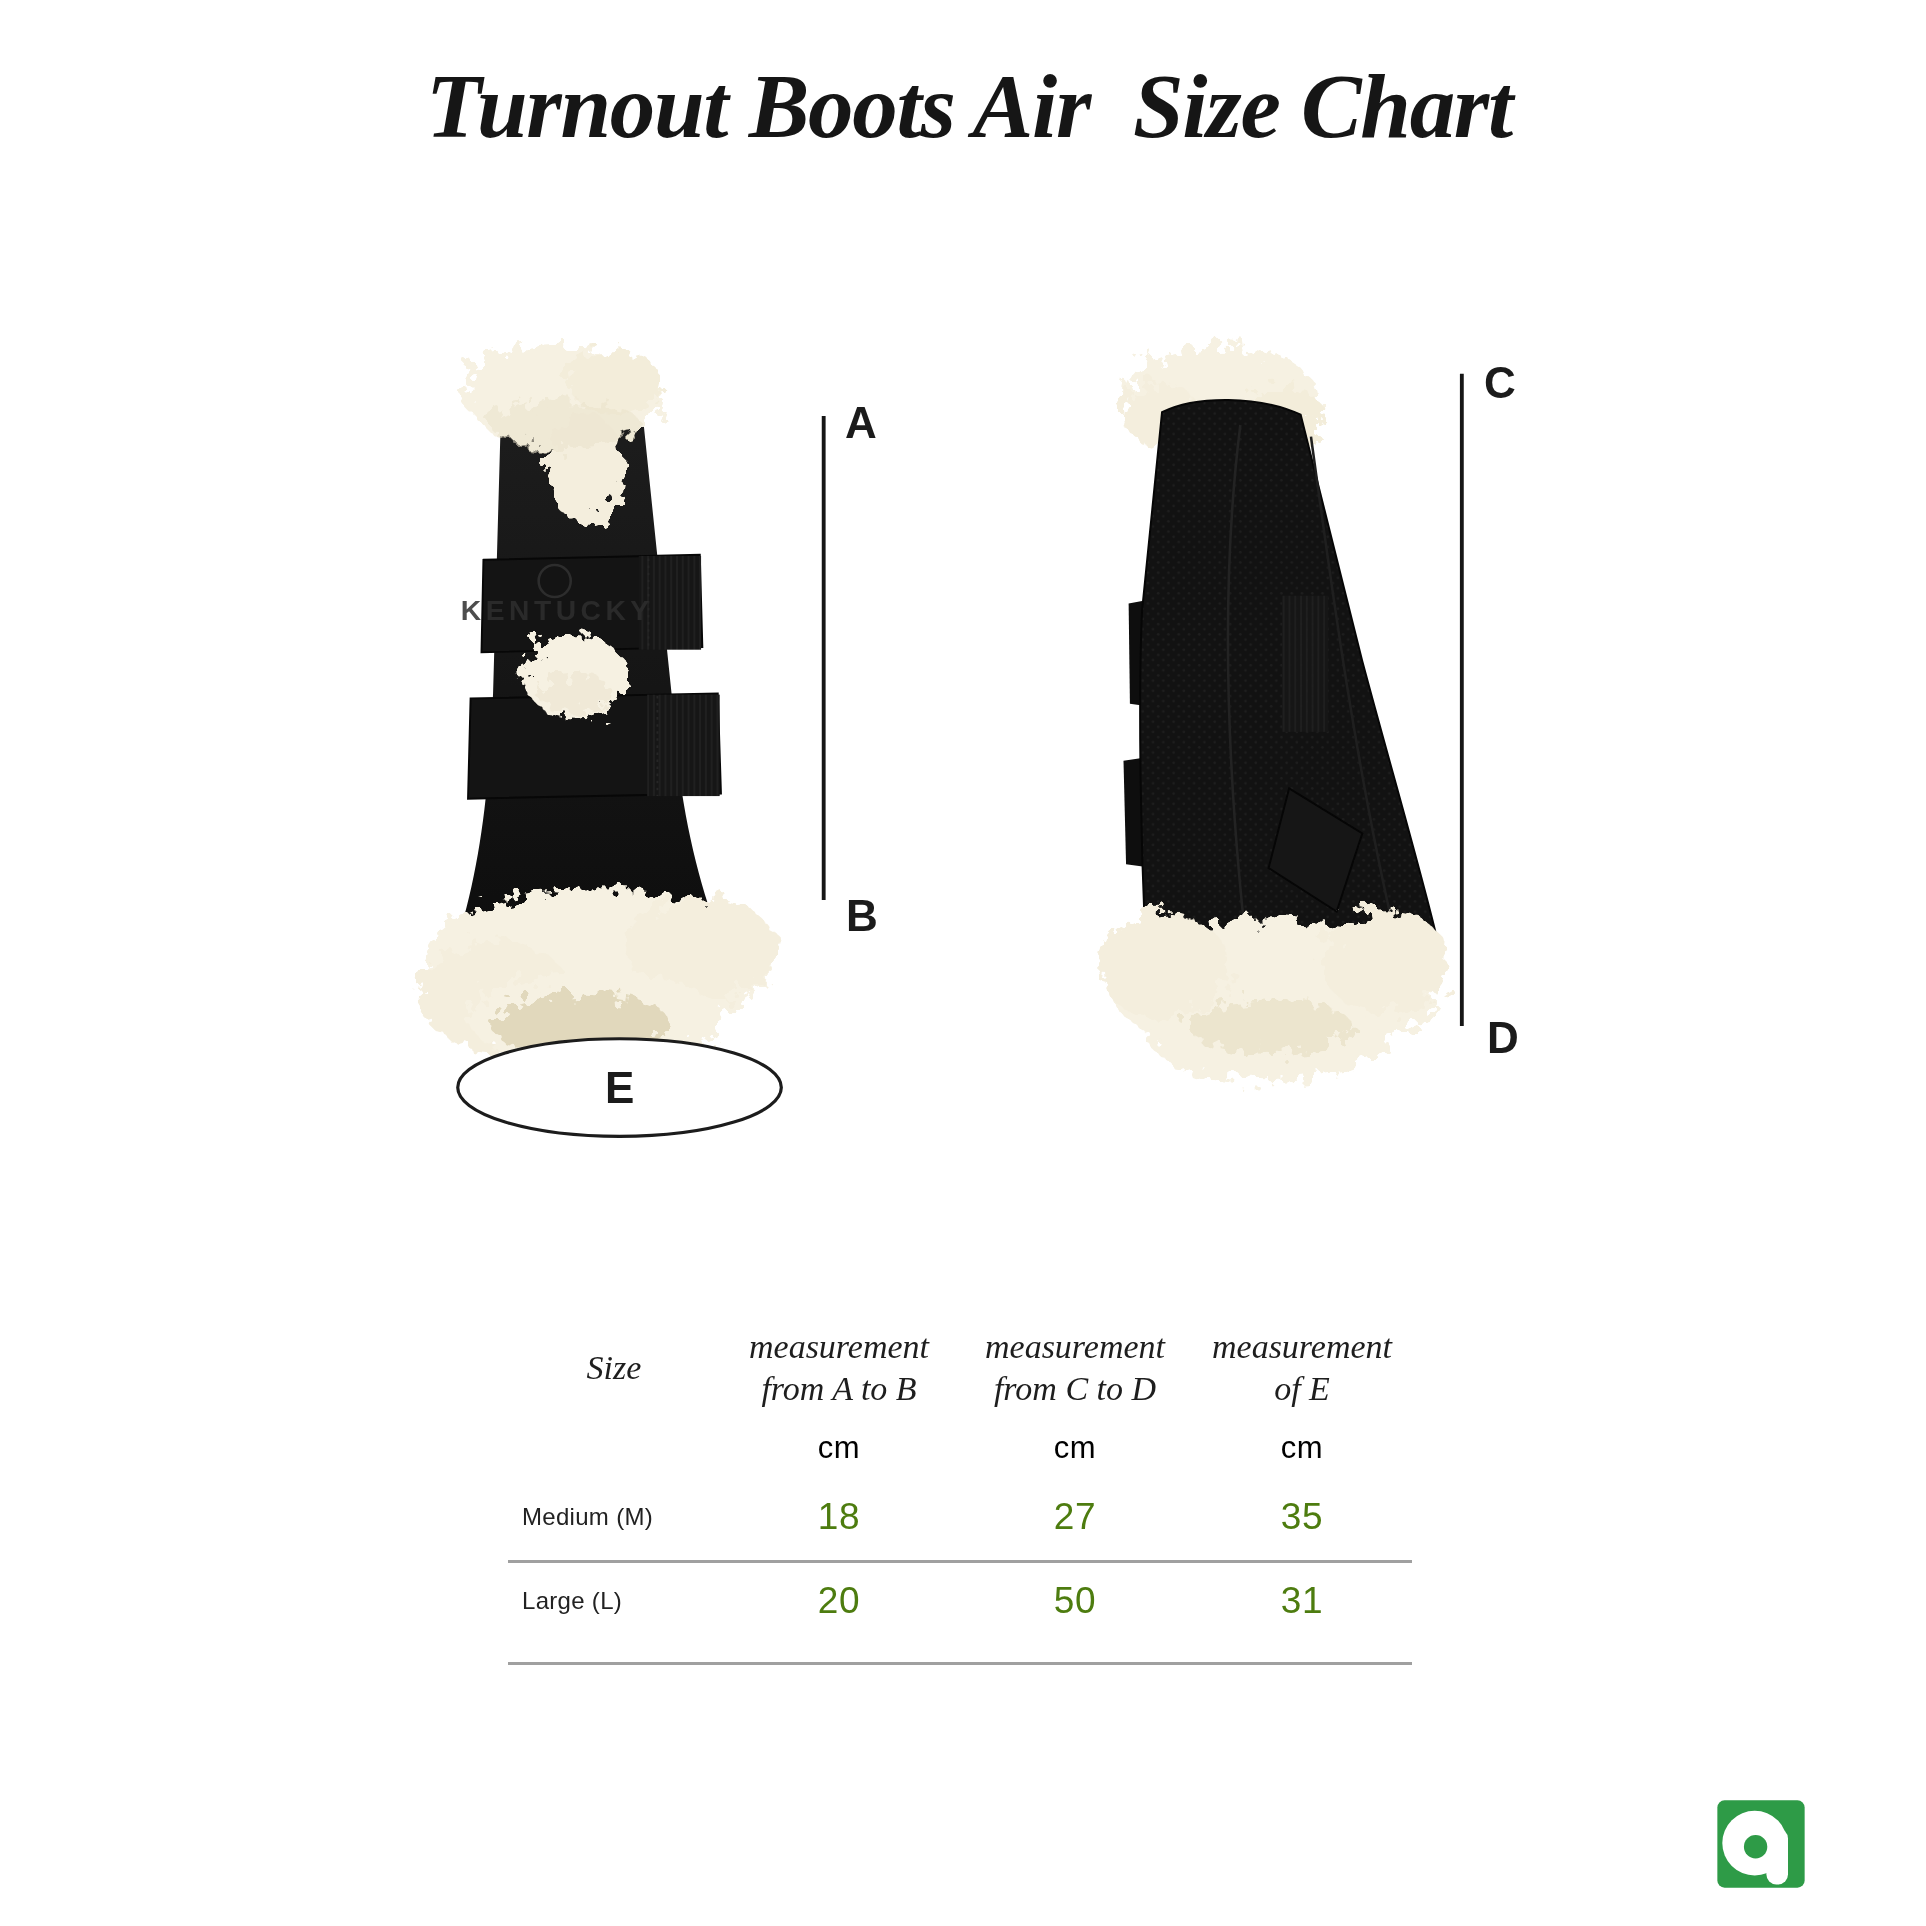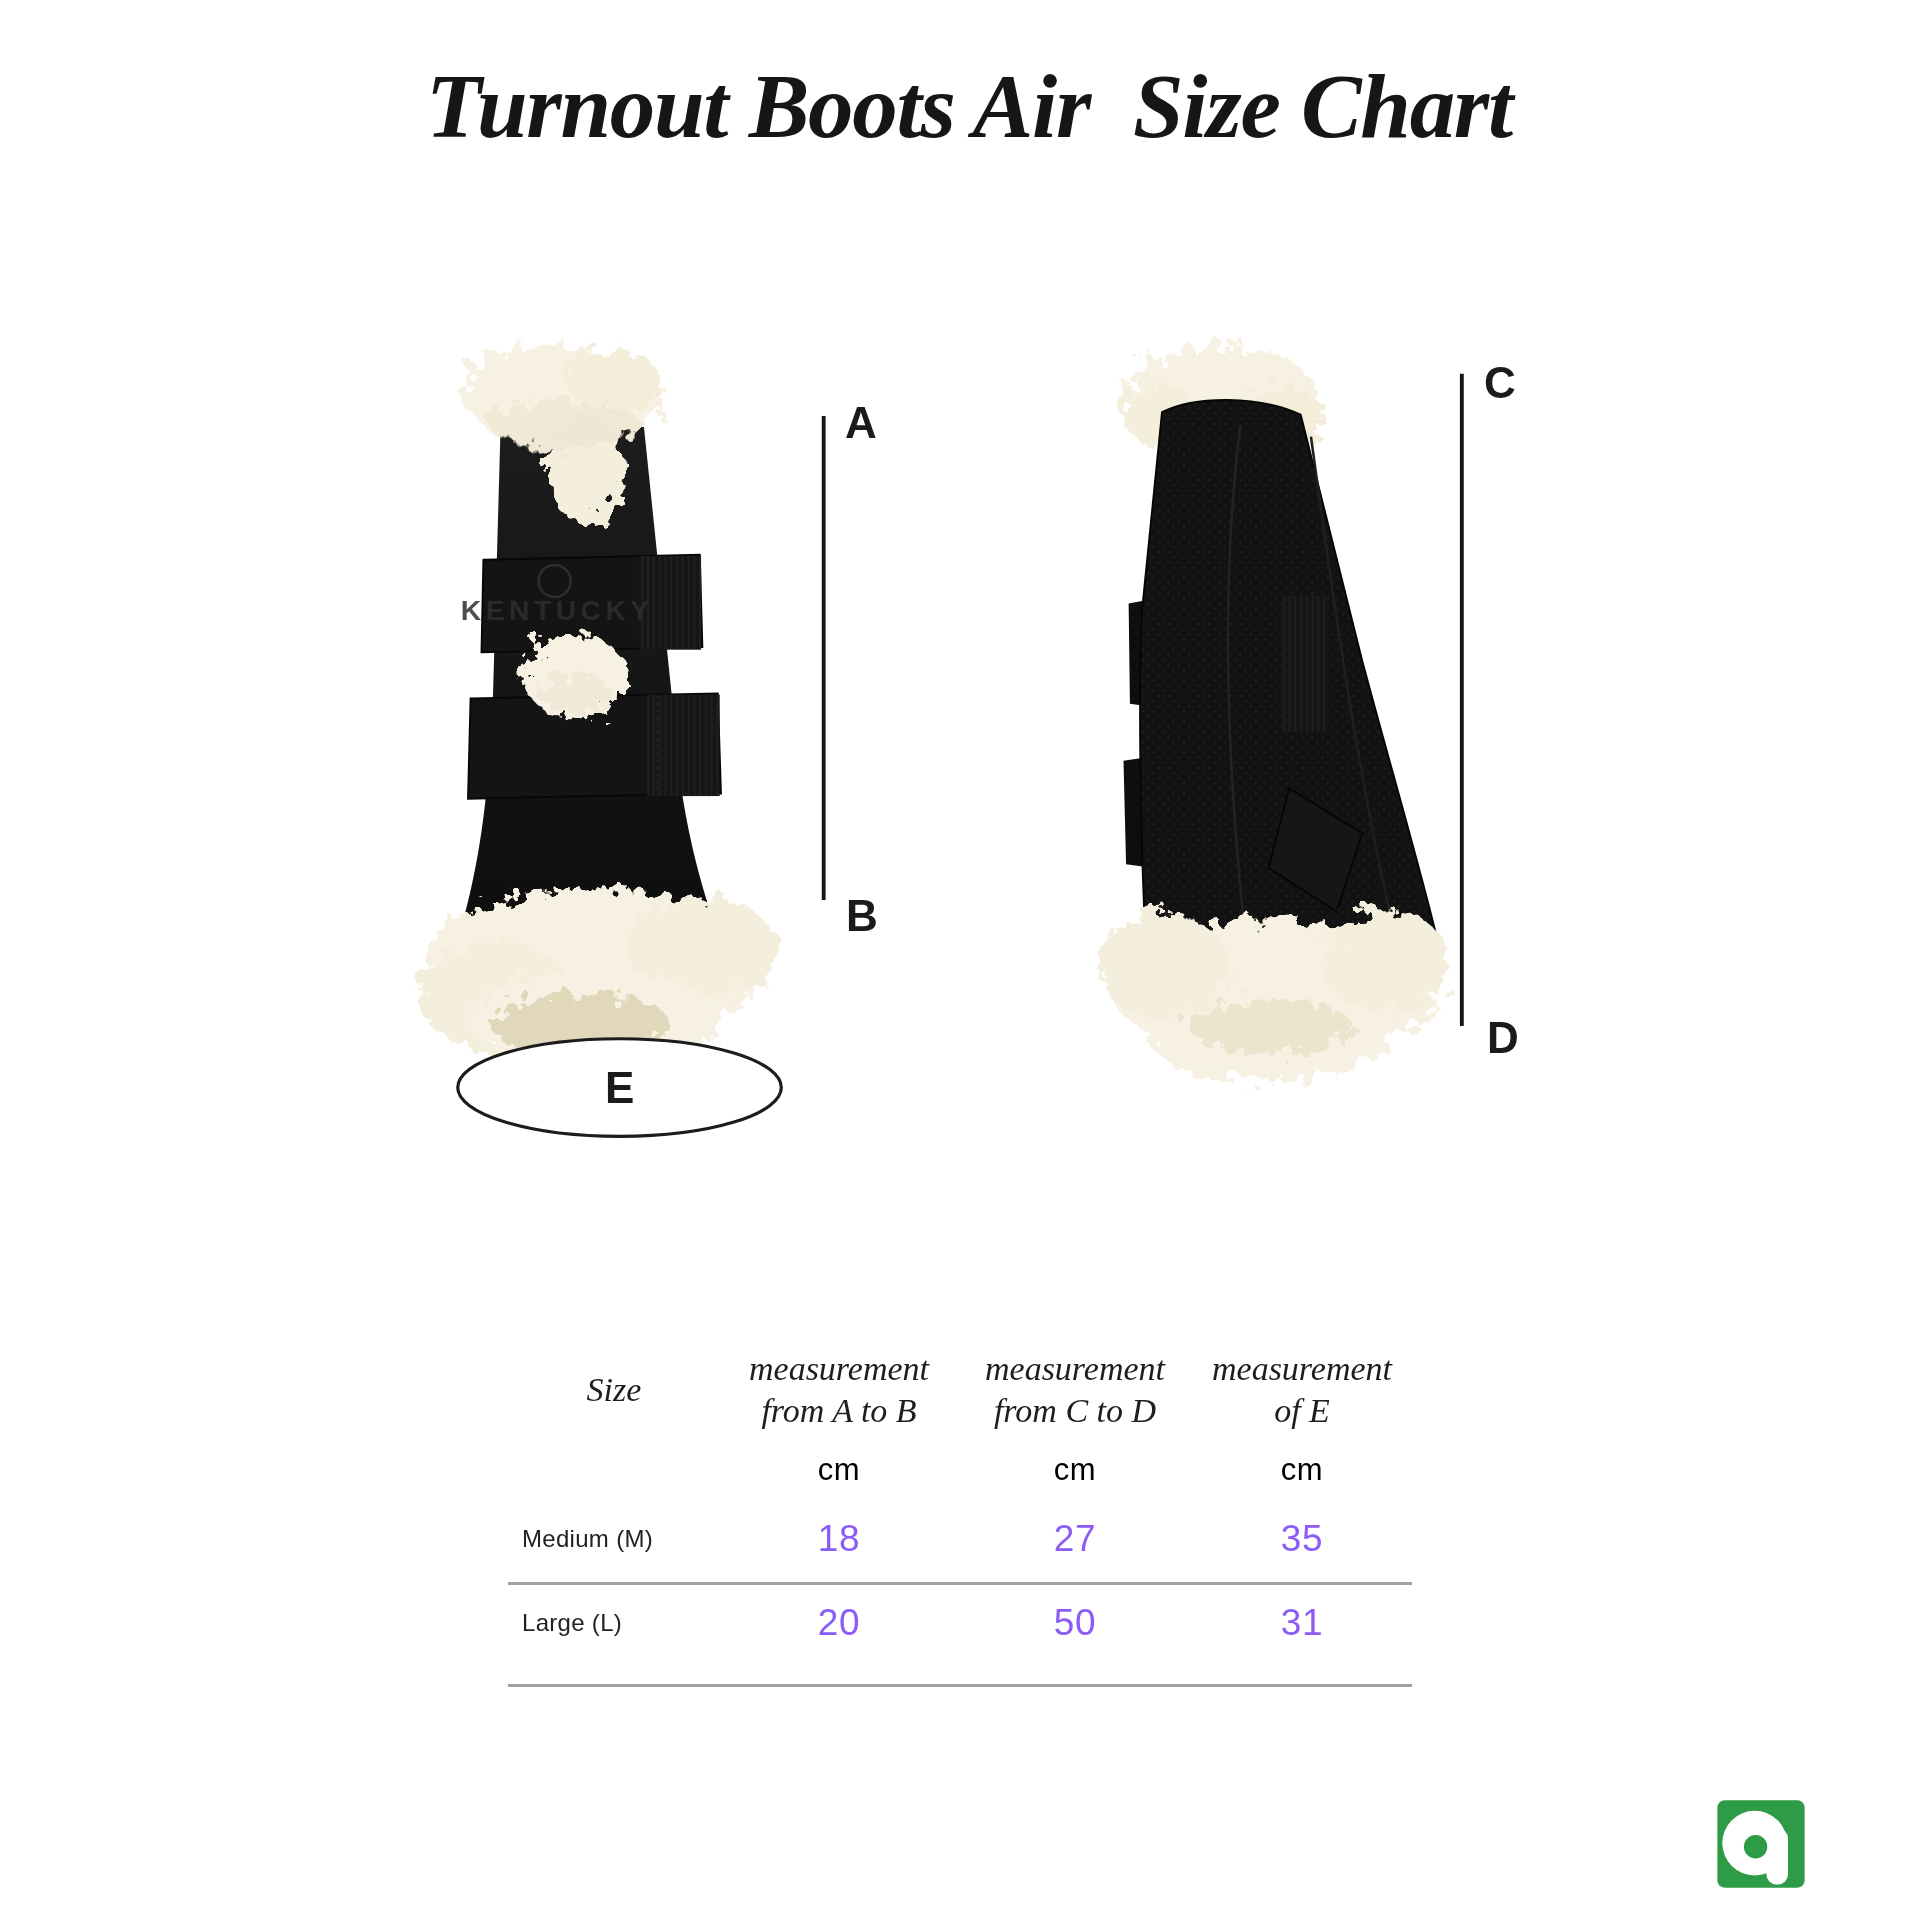--- a/index.html
+++ b/index.html
@@ -5,38 +5,38 @@
   html,body{margin:0;padding:0;background:#ffffff;}
   .page{position:relative;width:1926px;height:1926px;background:#ffffff;overflow:hidden;
         font-family:"Liberation Sans",sans-serif;color:#1c1c1c;}
   .title{position:absolute;top:54px;left:6px;width:1926px;text-align:center;
          font-family:"Liberation Serif",serif;font-style:italic;font-weight:700;
          font-size:91px;letter-spacing:-1.3px;color:#161616;white-space:pre;}
   .diagram-svg{position:absolute;top:0;left:0;width:1926px;height:1926px;}
   .lbl{position:absolute;font-family:"Liberation Sans",sans-serif;font-weight:700;
        font-size:44px;color:#1b1b1b;line-height:1;}
   
-  .size-table{position:absolute;left:508px;top:1320px;width:904px;height:349px;margin-top:22px;}
+  .size-table{position:absolute;left:508px;top:1320px;width:904px;height:349px;}
   .trow{position:absolute;left:0;width:904px;display:grid;
         grid-template-columns:212px 238px 234px 220px;}
   .thead-row{top:0;height:96px;}
   .th{display:flex;flex-direction:column;align-items:center;justify-content:center;
       font-family:"Liberation Serif",serif;font-style:italic;font-weight:400;
       font-size:34px;line-height:42px;color:#1e1e1e;text-align:center;}
   .th.size-h{justify-content:center;}
   .units-row{top:108px;height:39px;}
   .unit{display:flex;align-items:center;justify-content:center;
         font-size:31px;color:#000000;letter-spacing:0.6px;}
   .data-row{height:49px;}
   .row-medium{top:172px;}
   .row-large{top:256px;}
   .row-label{display:flex;align-items:center;justify-content:flex-start;
              padding-left:14px;font-size:24px;color:#222;letter-spacing:0.3px;}
   .val{display:flex;align-items:center;justify-content:center;
-       font-size:37px;color:#8b5cf6;letter-spacing:0.6px;}
+       font-size:37px;color:#4d7c0f;letter-spacing:0.6px;}
   .divider{position:absolute;left:0;width:904px;height:2.6px;background:#a0a0a0;}
   .div-1{top:240px;}
   .div-2{top:342px;}
   
   .logo{position:absolute;left:1716px;top:1799px;width:90px;height:90px;}
 </style>
 </head>
 <body>
 
 <div class="page">

